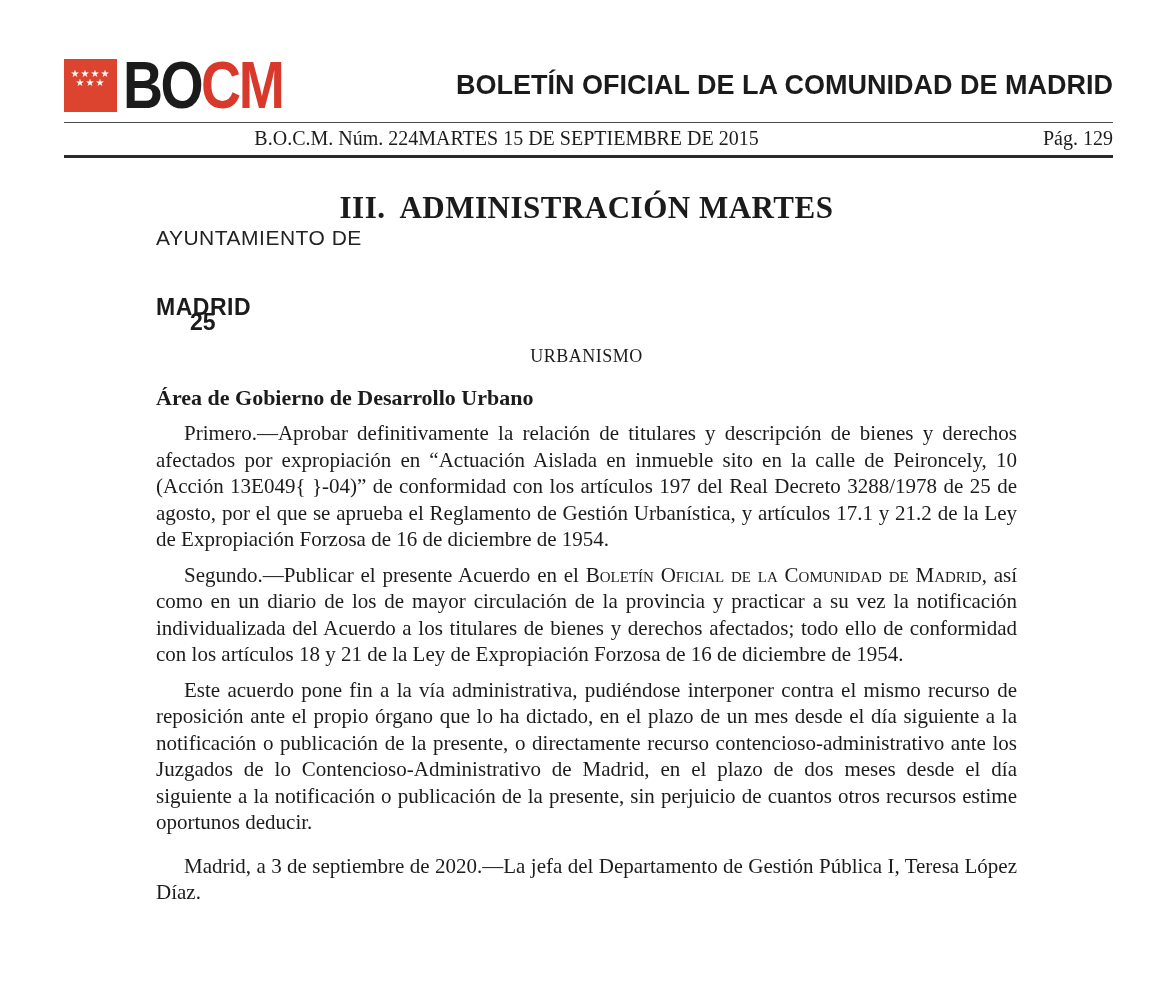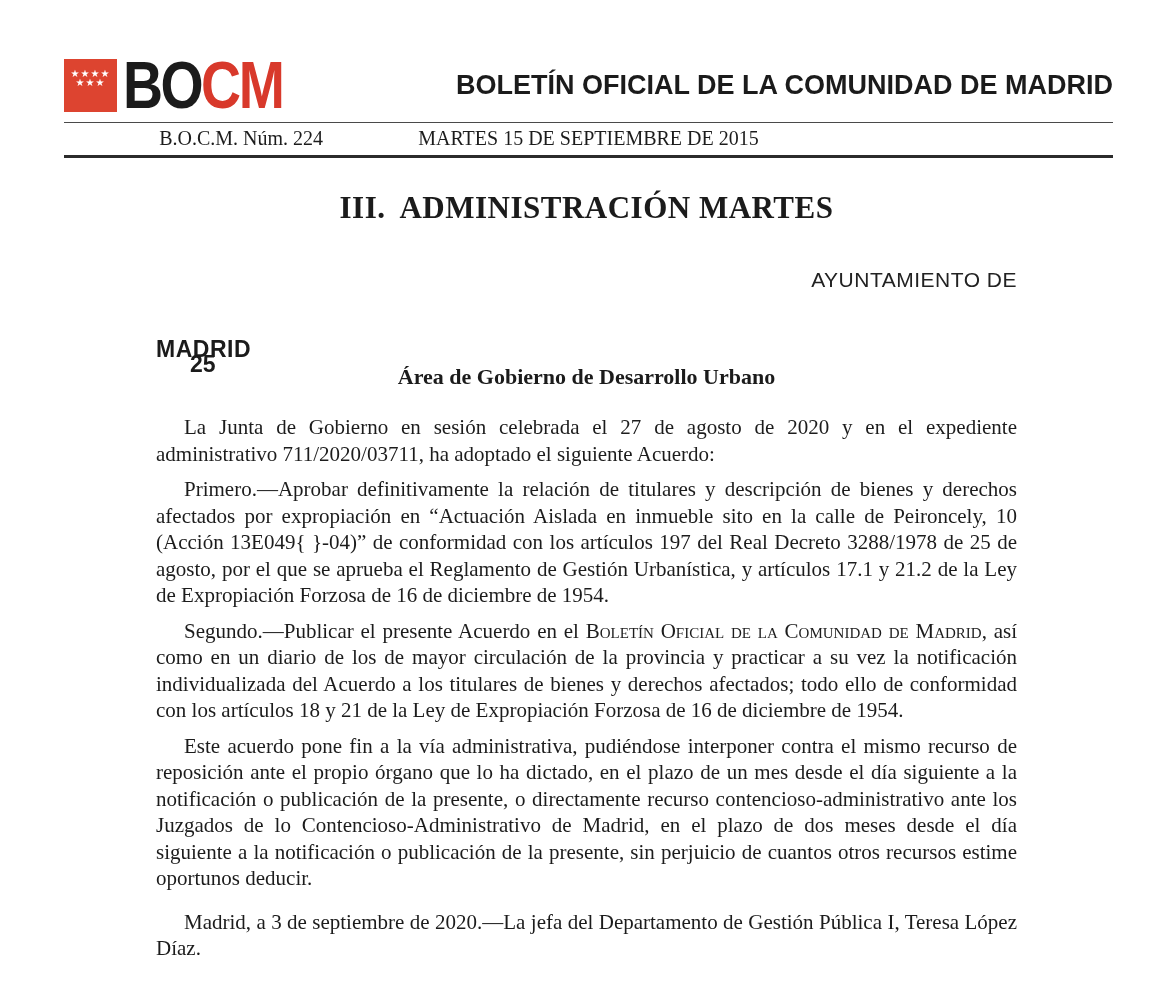--- a/index.html
+++ b/index.html
@@ -64,40 +64,39 @@
   .rule-thin  { border: none; border-top: 1px solid #4a4a4a; margin: 10px 0 0 0; }
   .rule-thick { border: none; border-top: 3px solid #2b2b2b; margin: 2px 0 0 0; }
 
   .headerbar {
     display: grid;
     grid-template-columns: 1fr auto 1fr;
     align-items: baseline;
     font-size: 20px;
     padding: 4px 0 3px 0;
   }
-  .headerbar .hb-left   { text-align: center; }
+  .headerbar .hb-left   { text-align: right; }
   .headerbar .hb-center { text-align: center; }
   .headerbar .hb-right  { text-align: right; }
 
   
   main { margin: 0 152px 0 156px; }
 
   .section-heading {
     margin: 32px 0 0 0;
     text-align: center;
     font-size: 31px;
     font-weight: bold;
     color: #1b1b1b;
     letter-spacing: 0.5px;
   }
   .section-heading .numeral { margin-right: 14px; }
 
   .entity {
-    margin-top: 42px;
-    text-align: right;
+    text-align: left;
     font-family: "Liberation Sans", "DejaVu Sans", sans-serif;
     font-size: 21px;
     color: #222222;
     letter-spacing: 0.5px;
   }
 
   .muni-row { position: relative; margin-top: 44px; height: 28px; }
   .item-number {
     position: absolute;
     left: 34px; top: 15px;
@@ -118,21 +117,22 @@
 
   .topic {
     margin-top: 24px;
     text-align: center;
     font-size: 18px;
     color: #1c1c1c;
     letter-spacing: 0.5px;
   }
 
   .department {
-    text-align: center;
+    margin-top: 18px;
+    text-align: left;
     font-size: 22px;
     font-weight: bold;
     color: #1b1b1b;
   }
 
   .body-text p {
     margin: 9px 0 0 0;
     font-size: 21px;
     line-height: 26.5px;
     text-align: justify;
@@ -156,39 +156,40 @@
       <div class="logo-text"><span class="bo">BO</span><span class="cm">CM</span></div>
     </div>
     <h1 class="masthead-title">BOLETÍN OFICIAL DE LA COMUNIDAD DE MADRID</h1>
   </div>
 
   <hr class="rule-thin">
 
   <div class="headerbar">
     <span class="hb-left">B.O.C.M. Núm. 224</span>
     <span class="hb-center">MARTES 15 DE SEPTIEMBRE DE 2015</span>
+    <span class="hb-right">Pág. 129</span>
   </div>
 
   <hr class="rule-thick">
 </div>
 
 <main>
   <h2 class="section-heading"><span class="numeral">III.</span><span>ADMINISTRACIÓN MARTES</span></h2>
 
   <div class="entity">AYUNTAMIENTO DE</div>
 
   <div class="muni-row">
     <span class="item-number">25</span>
     <span class="municipality">MADRID</span>
   </div>
 
+  <div class="topic">URBANISMO</div>
 
   <div class="department">Área de Gobierno de Desarrollo Urbano</div>
 
   <div class="body-text">
-    <p class="first">La Junta de Gobierno en sesión celebrada el 27 de agosto de 2020 y en el expediente administrativo 711/2020/03711, ha adoptado el siguiente Acuerdo:</p>
     <p>Primero.—Aprobar definitivamente la relación de titulares y descripción de bienes y derechos afectados por expropiación en “Actuación Aislada en inmueble sito en la calle de Peironcely, 10 (Acción 13E049{ }-04)” de conformidad con los artículos 197 del Real Decreto 3288/1978 de 25 de agosto, por el que se aprueba el Reglamento de Gestión Urbanística, y artículos 17.1 y 21.2 de la Ley de Expropiación Forzosa de 16 de diciembre de 1954.</p>
     <p><span>Segundo.—Publicar el presente Acuerdo en el </span><span class="smallcaps">Boletín Oficial de la Comunidad de Madrid</span><span>, así como en un diario de los de mayor circulación de la provincia y practicar a su vez la notificación individualizada del Acuerdo a los titulares de bienes y derechos afectados; todo ello de conformidad con los artículos 18 y 21 de la Ley de Expropiación Forzosa de 16 de diciembre de 1954.</span></p>
     <p>Este acuerdo pone fin a la vía administrativa, pudiéndose interponer contra el mismo recurso de reposición ante el propio órgano que lo ha dictado, en el plazo de un mes desde el día siguiente a la notificación o publicación de la presente, o directamente recurso contencioso-administrativo ante los Juzgados de lo Contencioso-Administrativo de Madrid, en el plazo de dos meses desde el día siguiente a la notificación o publicación de la presente, sin perjuicio de cuantos otros recursos estime oportunos deducir.</p>
     <p class="final">Madrid, a 3 de septiembre de 2020.—La jefa del Departamento de Gestión Pública I, Teresa López Díaz.</p>
   </div>
 
 </main>
 
 </body></html>

